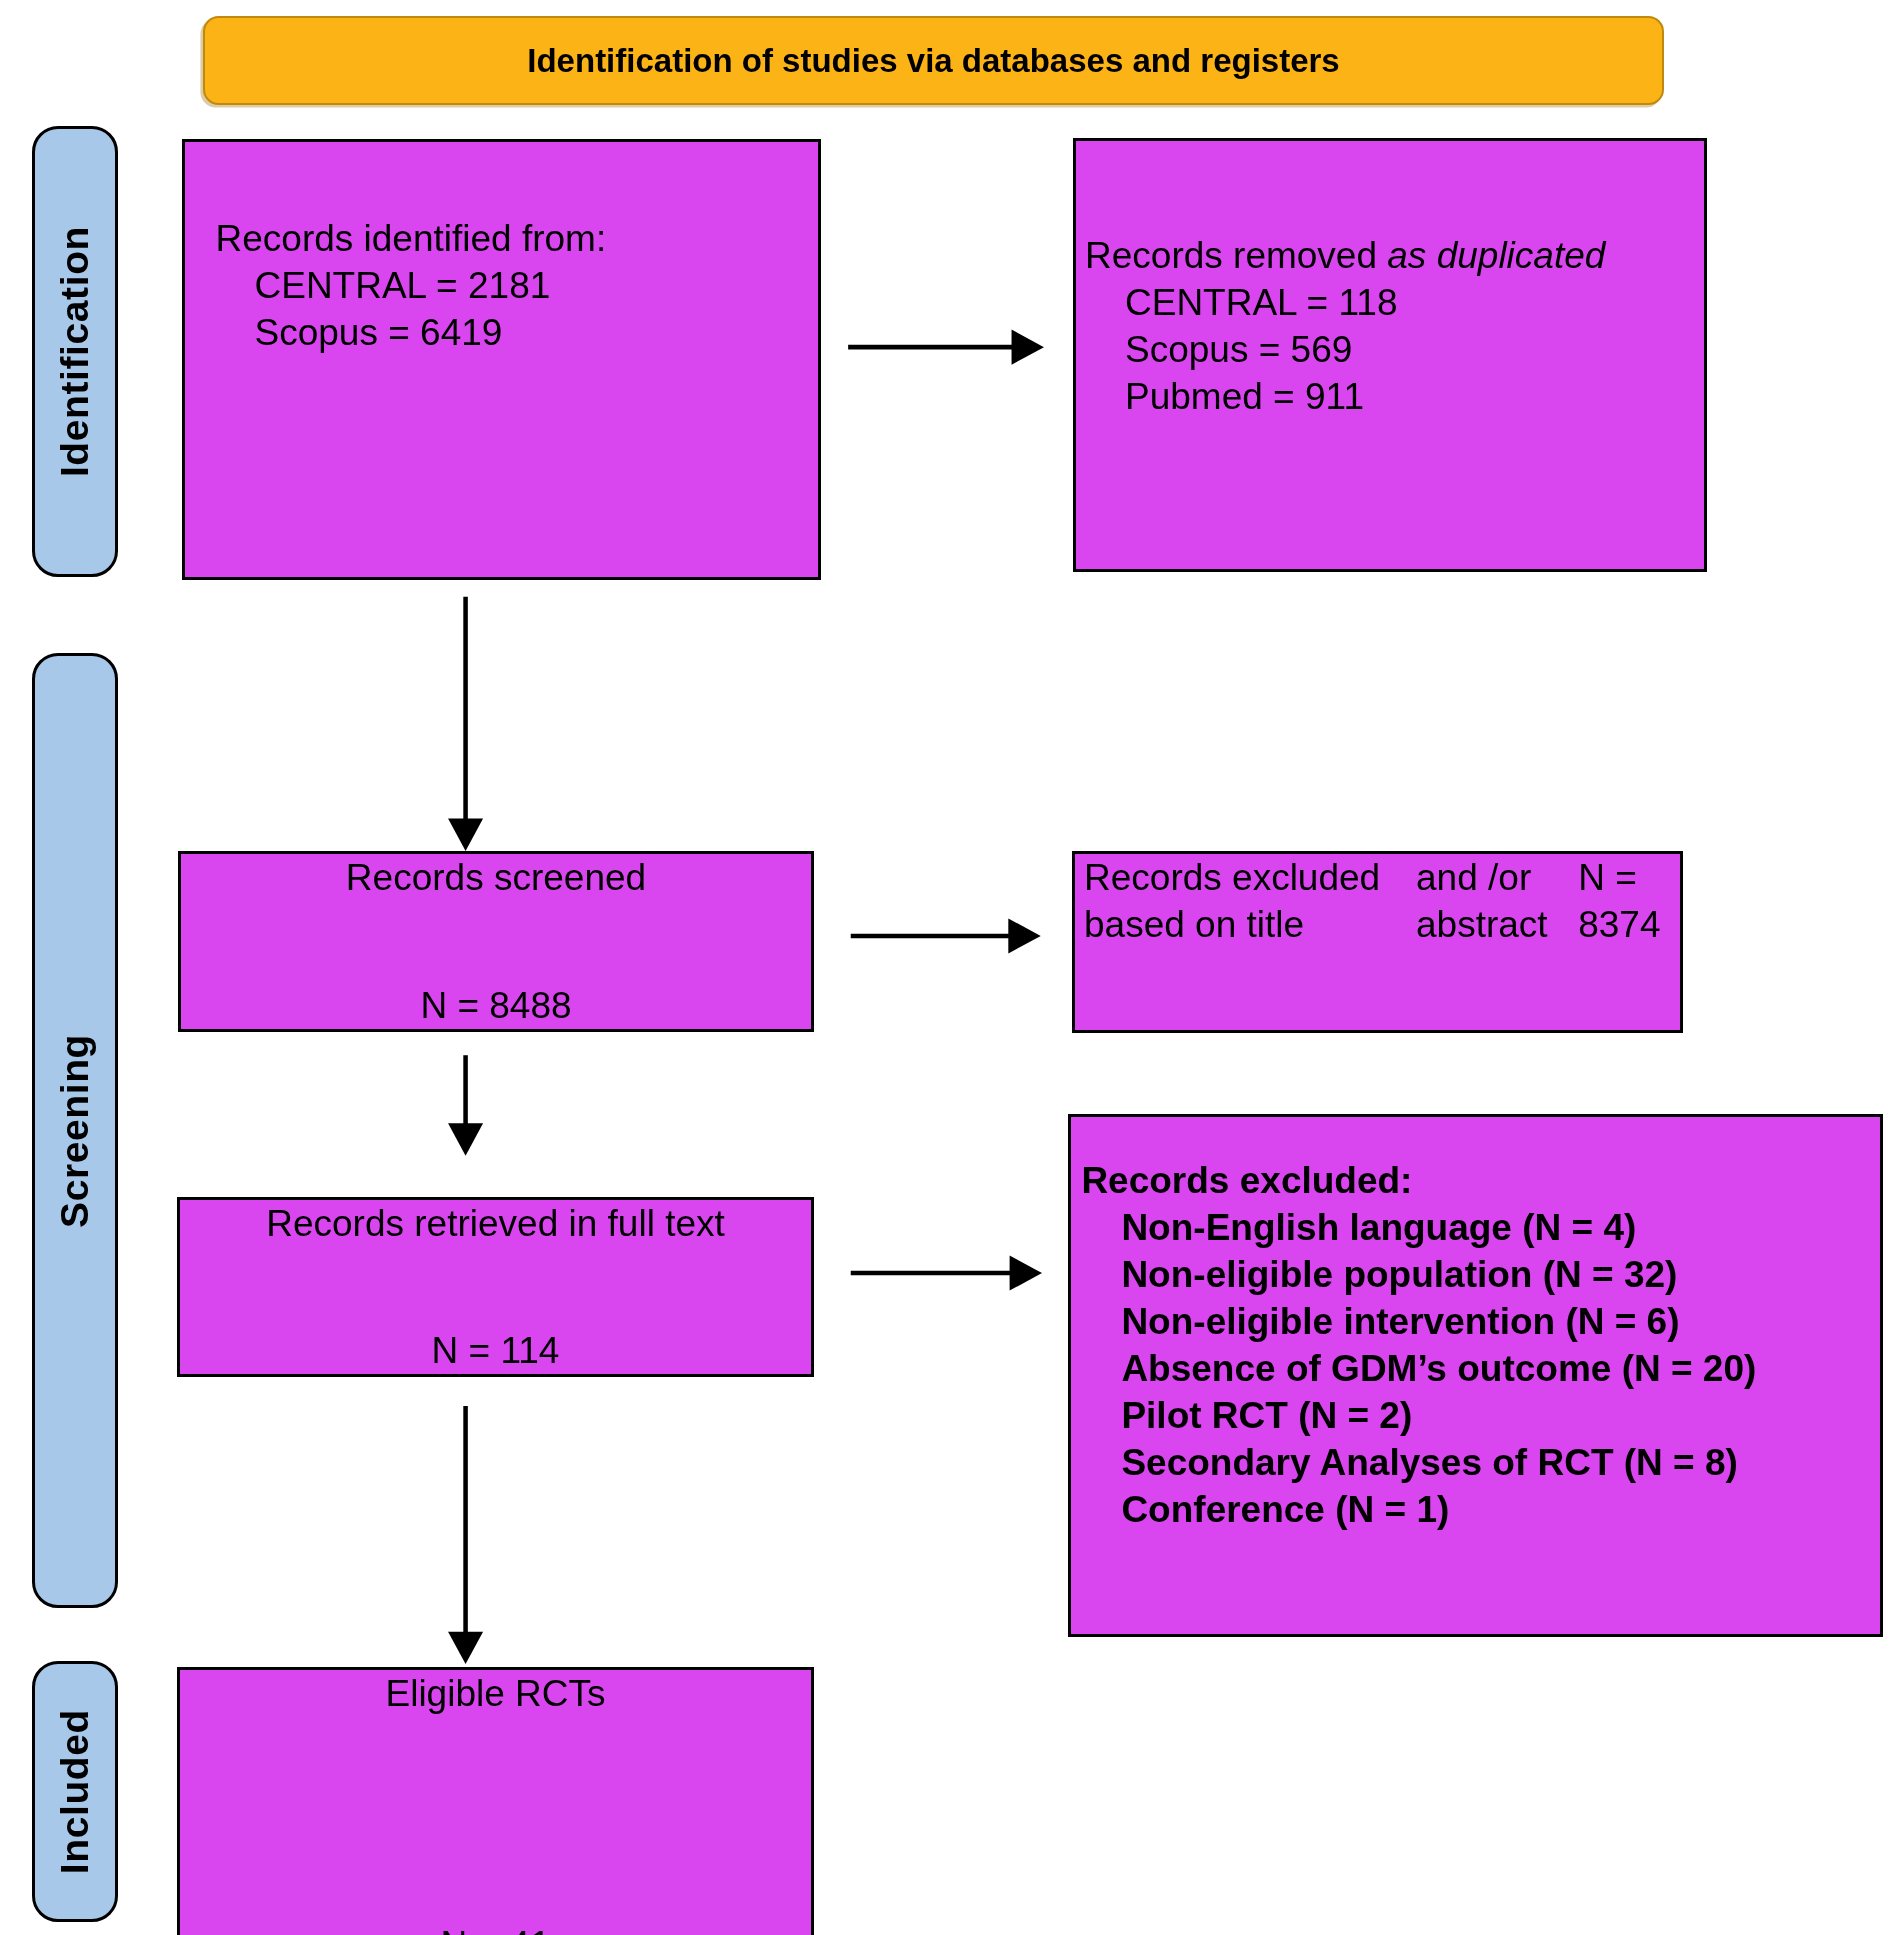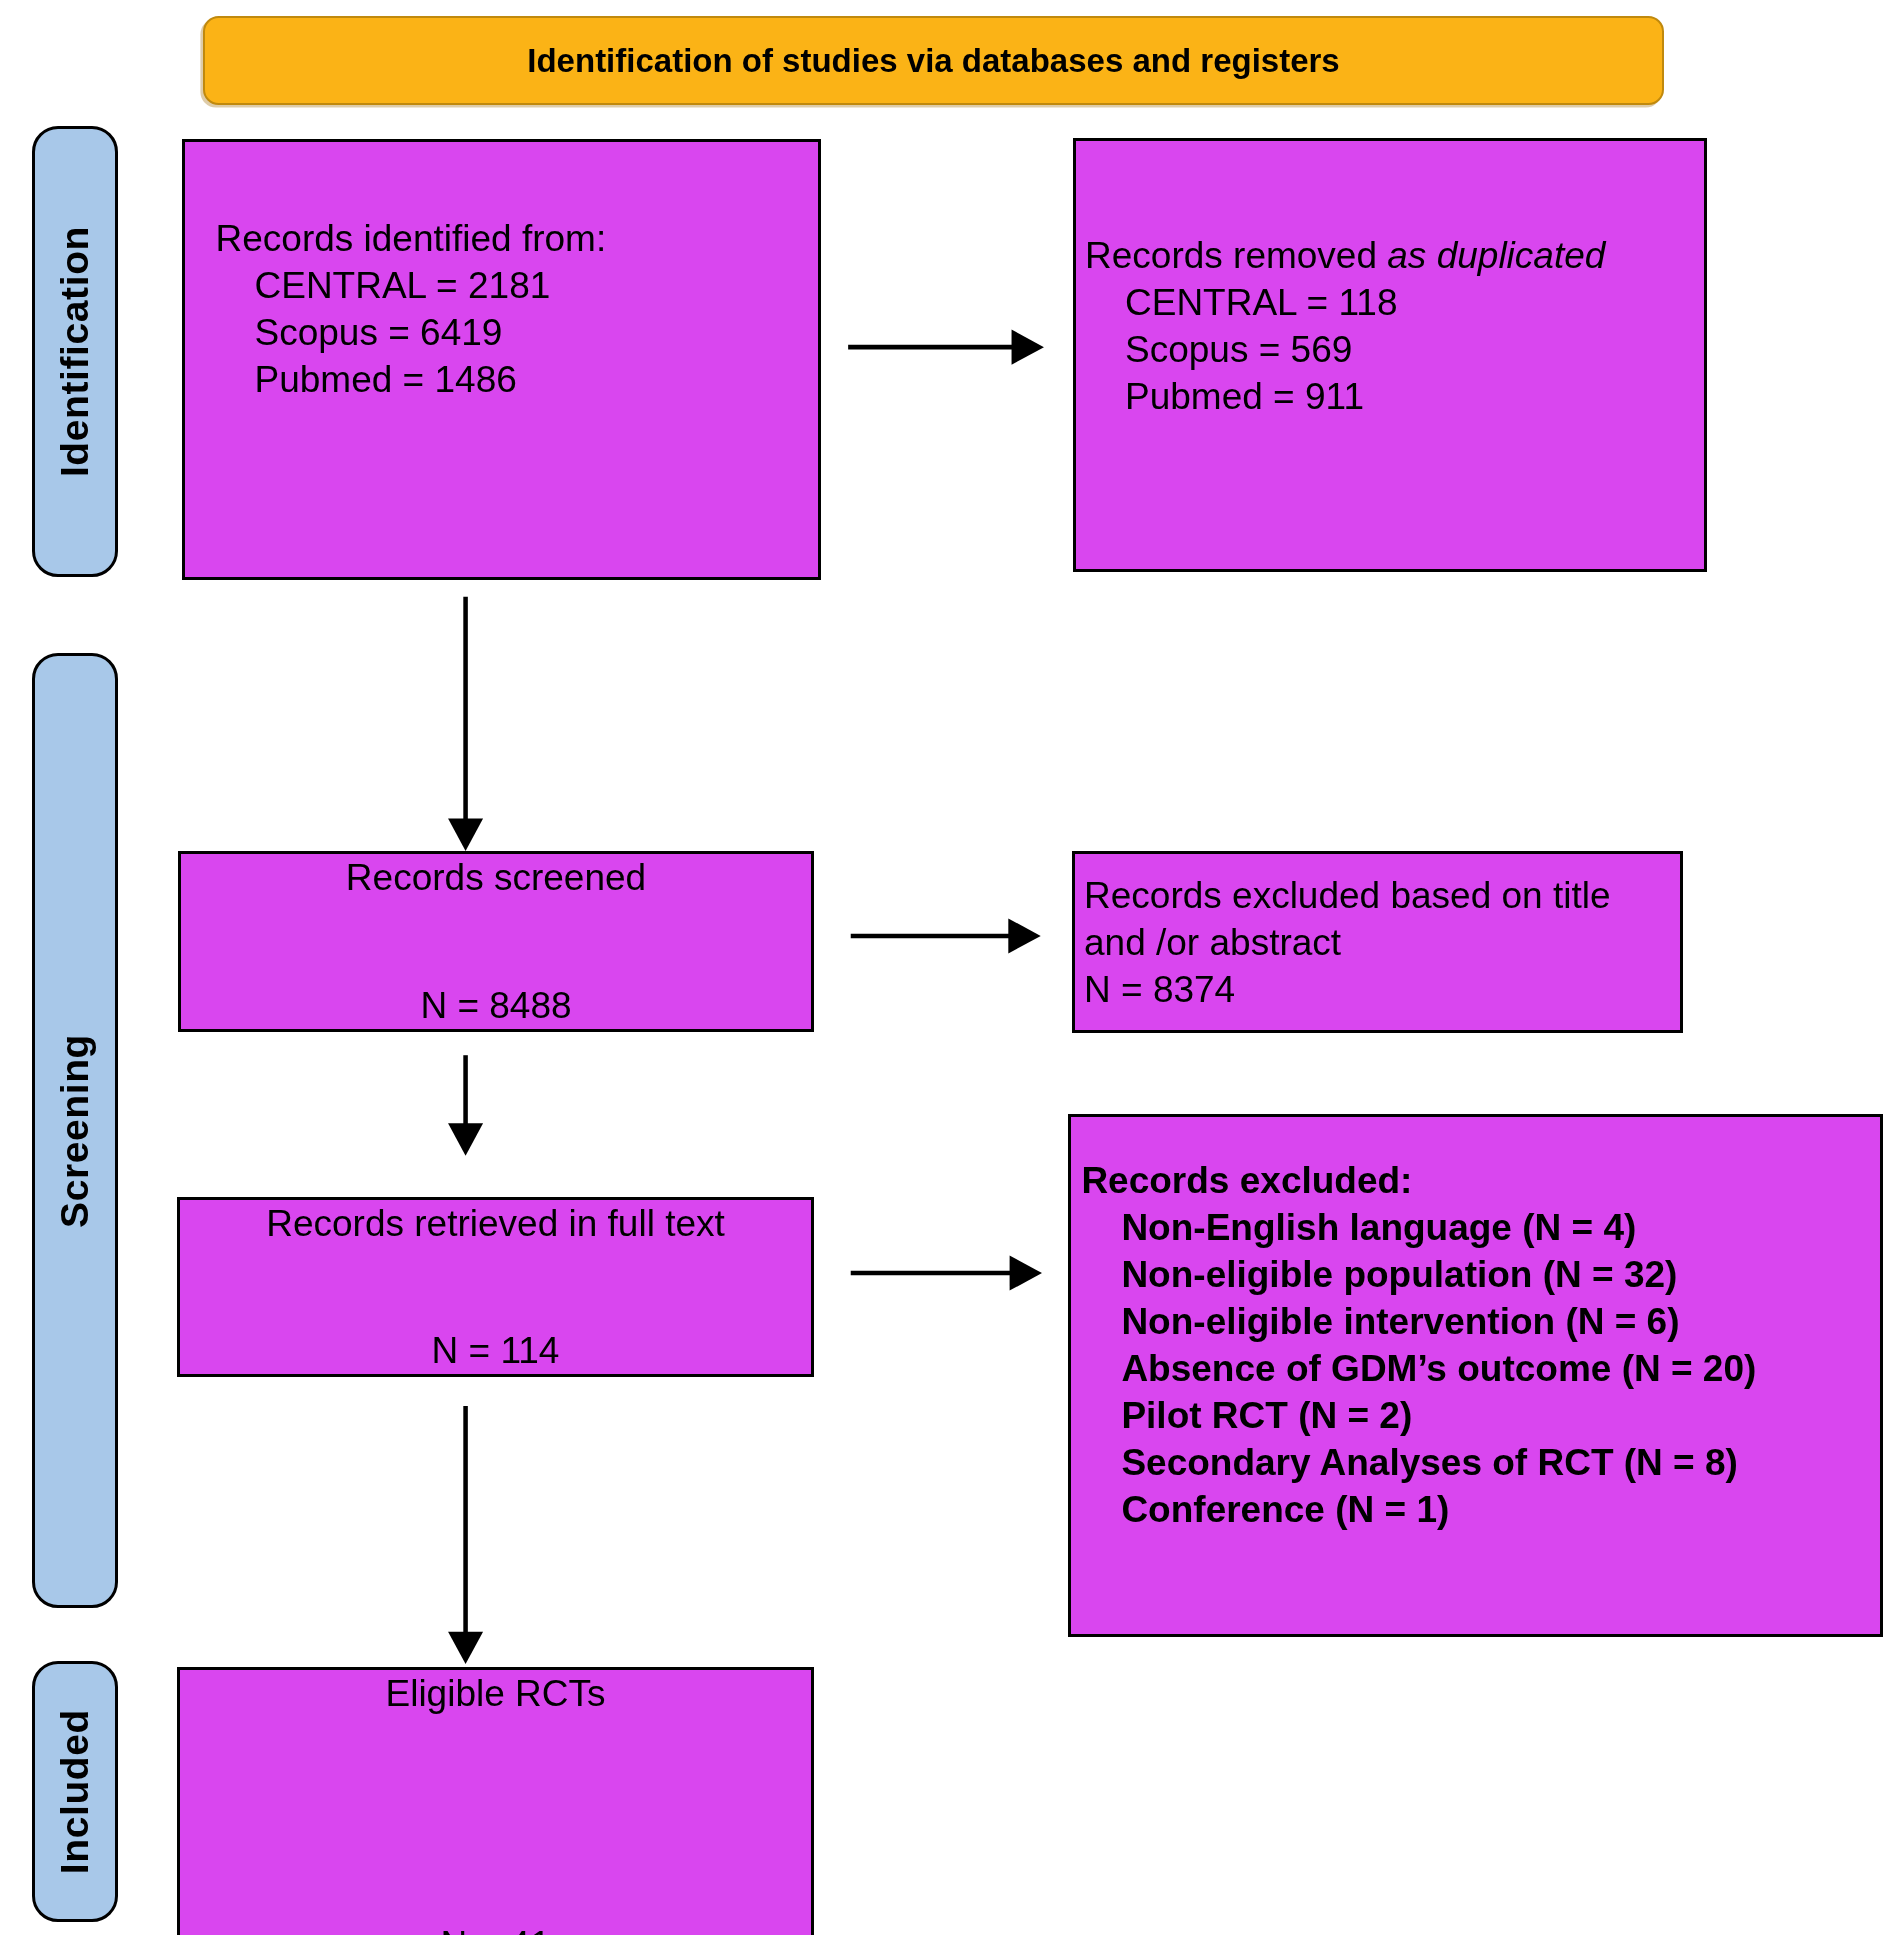--- a/index.html
+++ b/index.html
@@ -63,21 +63,21 @@
     align-items: center; justify-content: space-between;
     text-align: center;
   }
   .indent { margin-left: 39px; }
 
   #box-identified     { left: 182px;  top: 139px;  width: 639px;  height: 441px; padding: 73px 19.5px 0 30.5px; }
   #box-removed        { left: 1073px; top: 138px;  width: 634px;  height: 434px; padding: 91px 9.7px 0 9px; }
   #box-removed .indent, #box-excluded-full .indent { margin-left: 40px; }
   #box-screened       { left: 178px;  top: 851px; width: 636px;  height: 181px; }
   #box-excluded-title { left: 1072px; top: 851px; width: 611px;  height: 182px;
-                        display: flex; flex-direction: column; justify-content: center;
+                        display: flex; flex-direction: row; justify-content: center;
                         padding-left: 9px; padding-right: 6.5px; }
   #box-retrieved      { left: 177px;  top: 1197px; width: 637px;  height: 180px; }
   #box-excluded-full  { left: 1068px; top: 1114px; width: 815px; height: 523px; padding: 40px 9.7px 0 10.4px; font-weight: bold; }
   #box-eligible       { left: 177px;  top: 1667px; width: 637px;  height: 304px; }
 
   #arrows {
     position: absolute; left: 0; top: 0;
     width: 1896px; height: 1936px;
     pointer-events: none;
   }
@@ -121,21 +121,20 @@
     <polygon points="718,1782 691,1732 745,1732"></polygon>
 
     <line x1="718" y1="2168" x2="718" y2="2518"></line>
     <polygon points="718,2566 691,2516 745,2516"></polygon>
   </svg>
 
   <div class="box" id="box-identified">
     <div>Records identified from:</div>
     <div class="indent">CENTRAL = 2181</div>
     <div class="indent">Scopus = 6419</div>
-    <div class="indent">Pubmed = 1486</div>
   </div>
 
   <div class="box" id="box-removed">
     <div>
       <span>Records removed </span><span class="italic">as duplicated</span>
     </div>
     <div class="indent">CENTRAL = 118</div>
     <div class="indent">Scopus = 569</div>
     <div class="indent">Pubmed = 911</div>
   </div>

